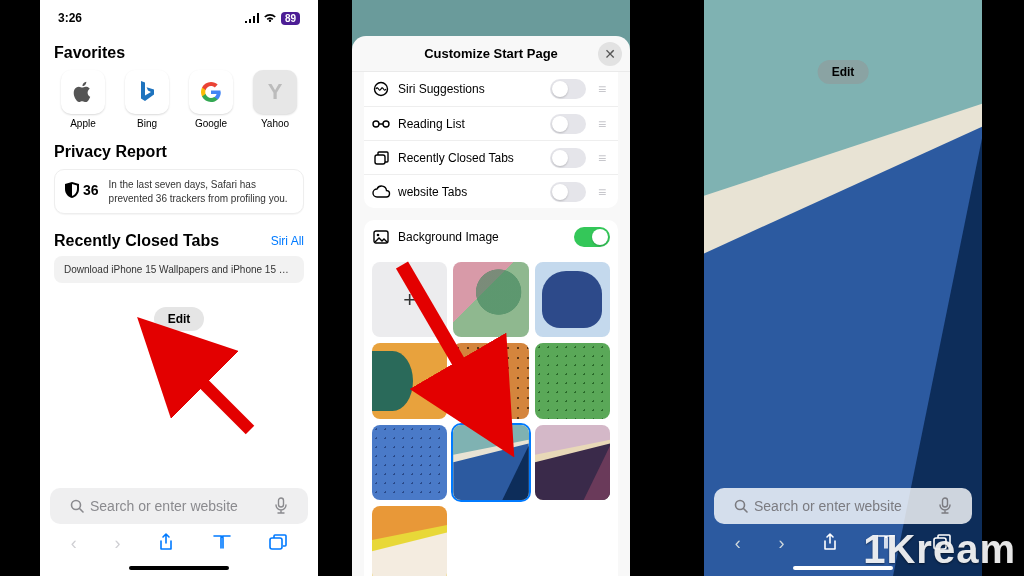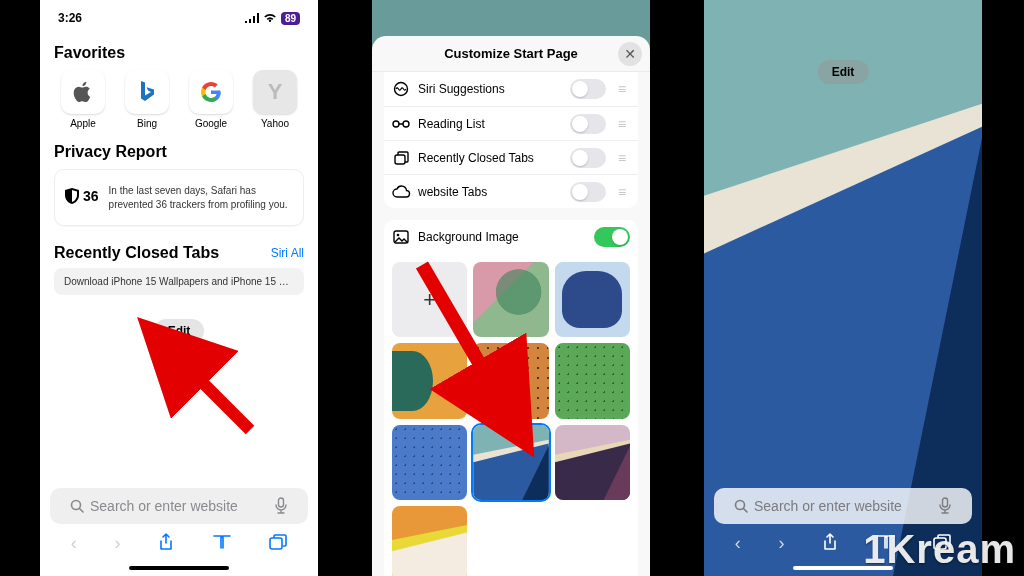--- a/index.html
+++ b/index.html
@@ -10,40 +10,40 @@
     --ios-blue:#007aff;
     --ios-green:#34c759;
     --ios-sheet:#f8f8f8;
     --ios-border:#d9d9d9;
   }
   *{box-sizing:border-box;font-family:-apple-system,"SF Pro Text","Helvetica Neue",Arial,sans-serif;}
   html,body{margin:0;padding:0;background:#000;width:1024px;height:576px;}
   #watermark{position:absolute;right:8px;bottom:4px;color:rgba(255,255,255,.9);font-size:40px;font-weight:700;letter-spacing:1px;text-shadow:0 1px 2px rgba(0,0,0,.5);pointer-events:none;}
   .phone{position:absolute;top:0;width:278px;height:576px;overflow:hidden;border-radius:0;}
   .phone.p1{left:40px;background:var(--ios-bg);}
-  .phone.p2{left:372px;}
+  .phone.p2{left:352px;}
   .phone.p3{left:704px;}
   
   .status{display:flex;align-items:center;justify-content:space-between;height:30px;padding:6px 18px 0;gap:24px;font-size:12px;font-weight:600;color:#000;}
   .status .right{display:flex;align-items:center;gap:4px;}
   .status .right svg{display:block;}
   .battery-pill{display:flex;align-items:center;gap:2px;}
   .battery-pill .pct{font-size:10px;font-weight:700;background:#4c1d95;color:#fff;border-radius:4px;padding:1px 4px;}
   .phone.p2 .status,.phone.p3 .status{color:#fff;}
   .phone.p2 .status .battery-pill .pct,.phone.p3 .status .battery-pill .pct{background:#fff;color:#000;}
   .phone.p2 .status svg path,.phone.p3 .status svg path{fill:#fff;}
   
   .p1 .content{padding:0 14px;color:#000;}
   .section-title{font-size:16px;font-weight:700;margin-top:14px;margin-bottom:8px;}
   .fav-row{display:flex;justify-content:space-between;gap:6px;}
   .fav{flex:1;display:flex;flex-direction:column;align-items:center;gap:4px;}
   .fav .tile{width:44px;height:44px;border-radius:10px;background:#fff;box-shadow:0 1px 2px rgba(0,0,0,.15);display:flex;align-items:center;justify-content:center;font-size:22px;font-weight:700;color:#555;}
   .fav .tile.yahoo{background:#e7e7e7;color:#bbb;}
   .fav span.label{font-size:10px;color:#000;}
-  .privacy-card{background:#fff;border:1px solid #eee;border-radius:10px;padding:14px 10px;display:flex;gap:10px;align-items:flex-start;margin-top:4px;box-shadow:0 1px 1px rgba(0,0,0,.04);}
+  .privacy-card{background:#fff;border:1px solid #eee;border-radius:10px;padding:8px 10px;display:flex;gap:10px;align-items:flex-start;margin-top:4px;box-shadow:0 1px 1px rgba(0,0,0,.04);}
   .privacy-card .shield{display:flex;align-items:center;gap:4px;font-size:14px;font-weight:700;padding-top:4px;}
   .privacy-card p{margin:0;font-size:10px;line-height:1.35;color:#333;}
   .rct-row{display:flex;align-items:center;justify-content:space-between;margin-top:18px;margin-bottom:6px;}
   .rct-row .section-title{margin:0;}
   .link-blue{color:var(--ios-blue);font-size:12px;}
   .closed-tab{background:#f2f2f2;border-radius:8px;padding:8px 10px;font-size:10px;color:#333;white-space:nowrap;overflow:hidden;text-overflow:ellipsis;}
   .edit-pill{display:inline-block;background:#e5e5e5;border-radius:14px;padding:5px 14px;font-size:12px;font-weight:600;color:#000;}
   .edit-wrap{text-align:center;margin-top:24px;position:relative;}
   
   .arrow{position:absolute;pointer-events:none;}

